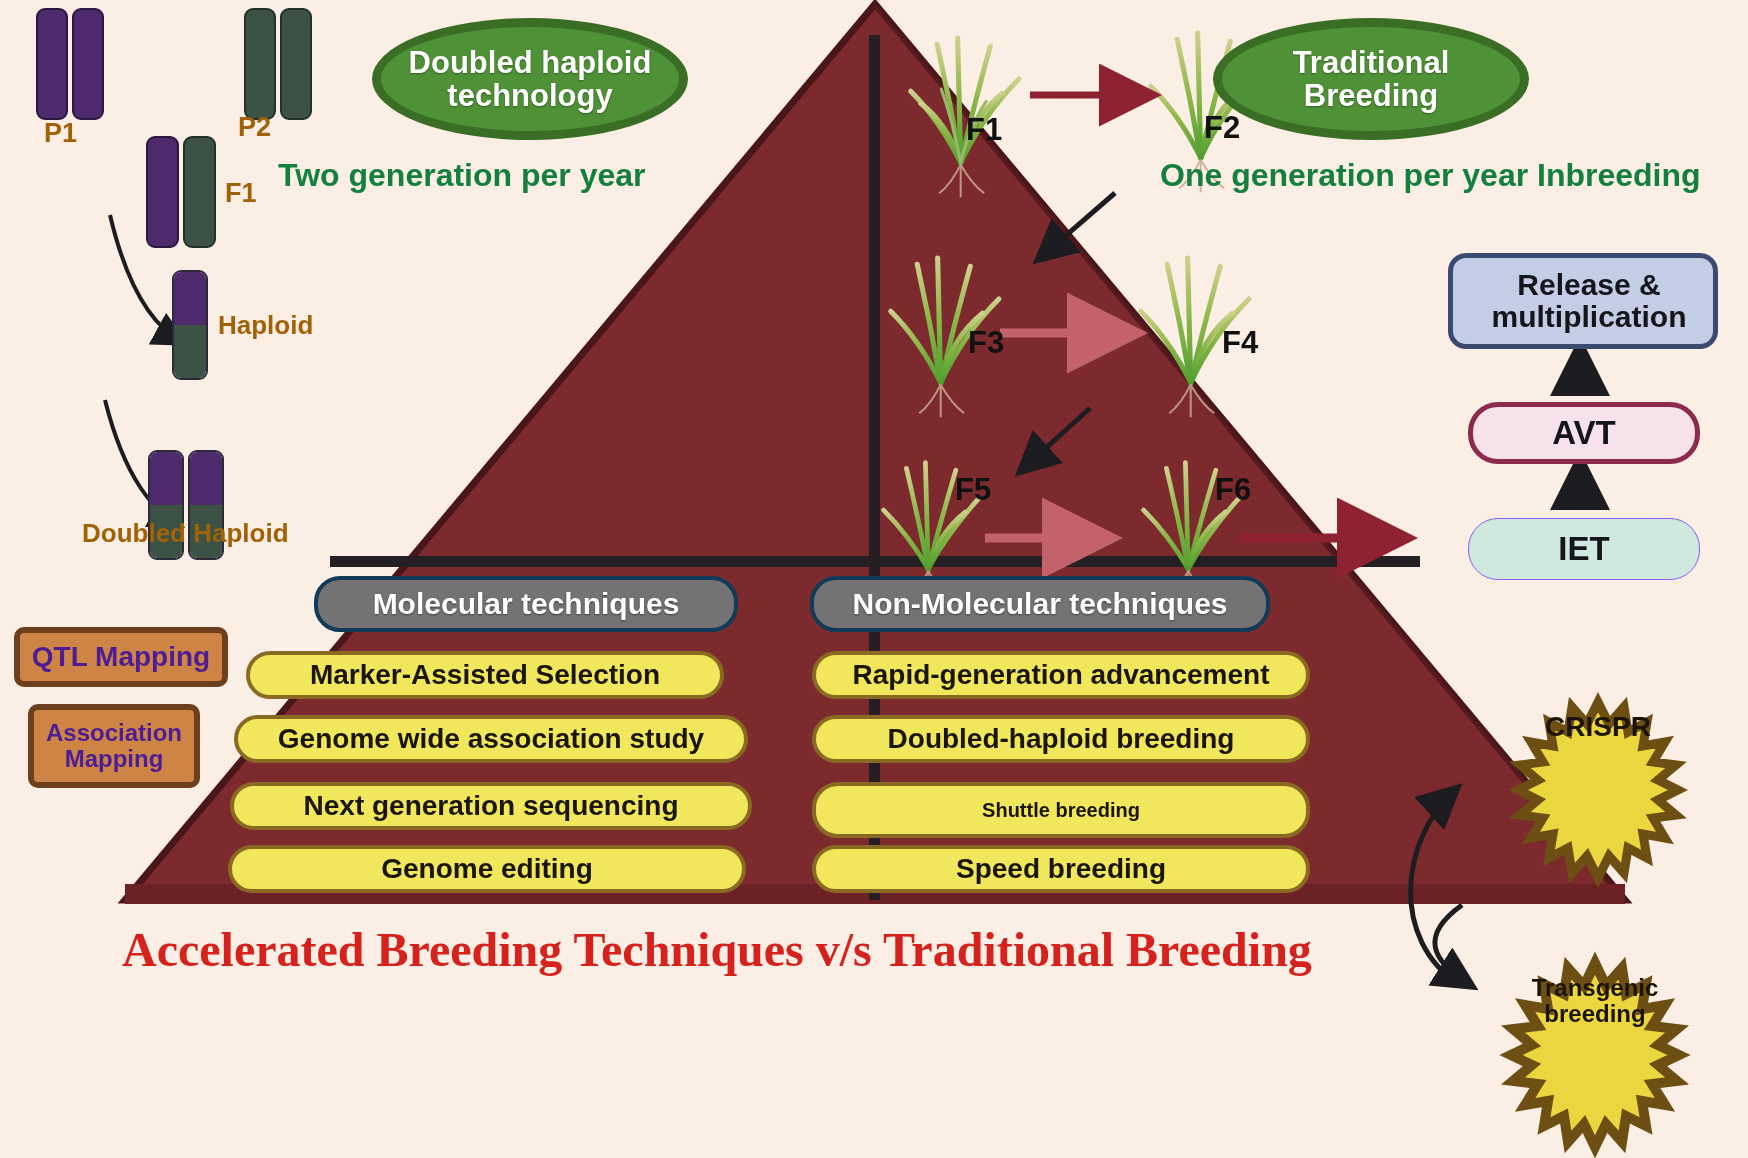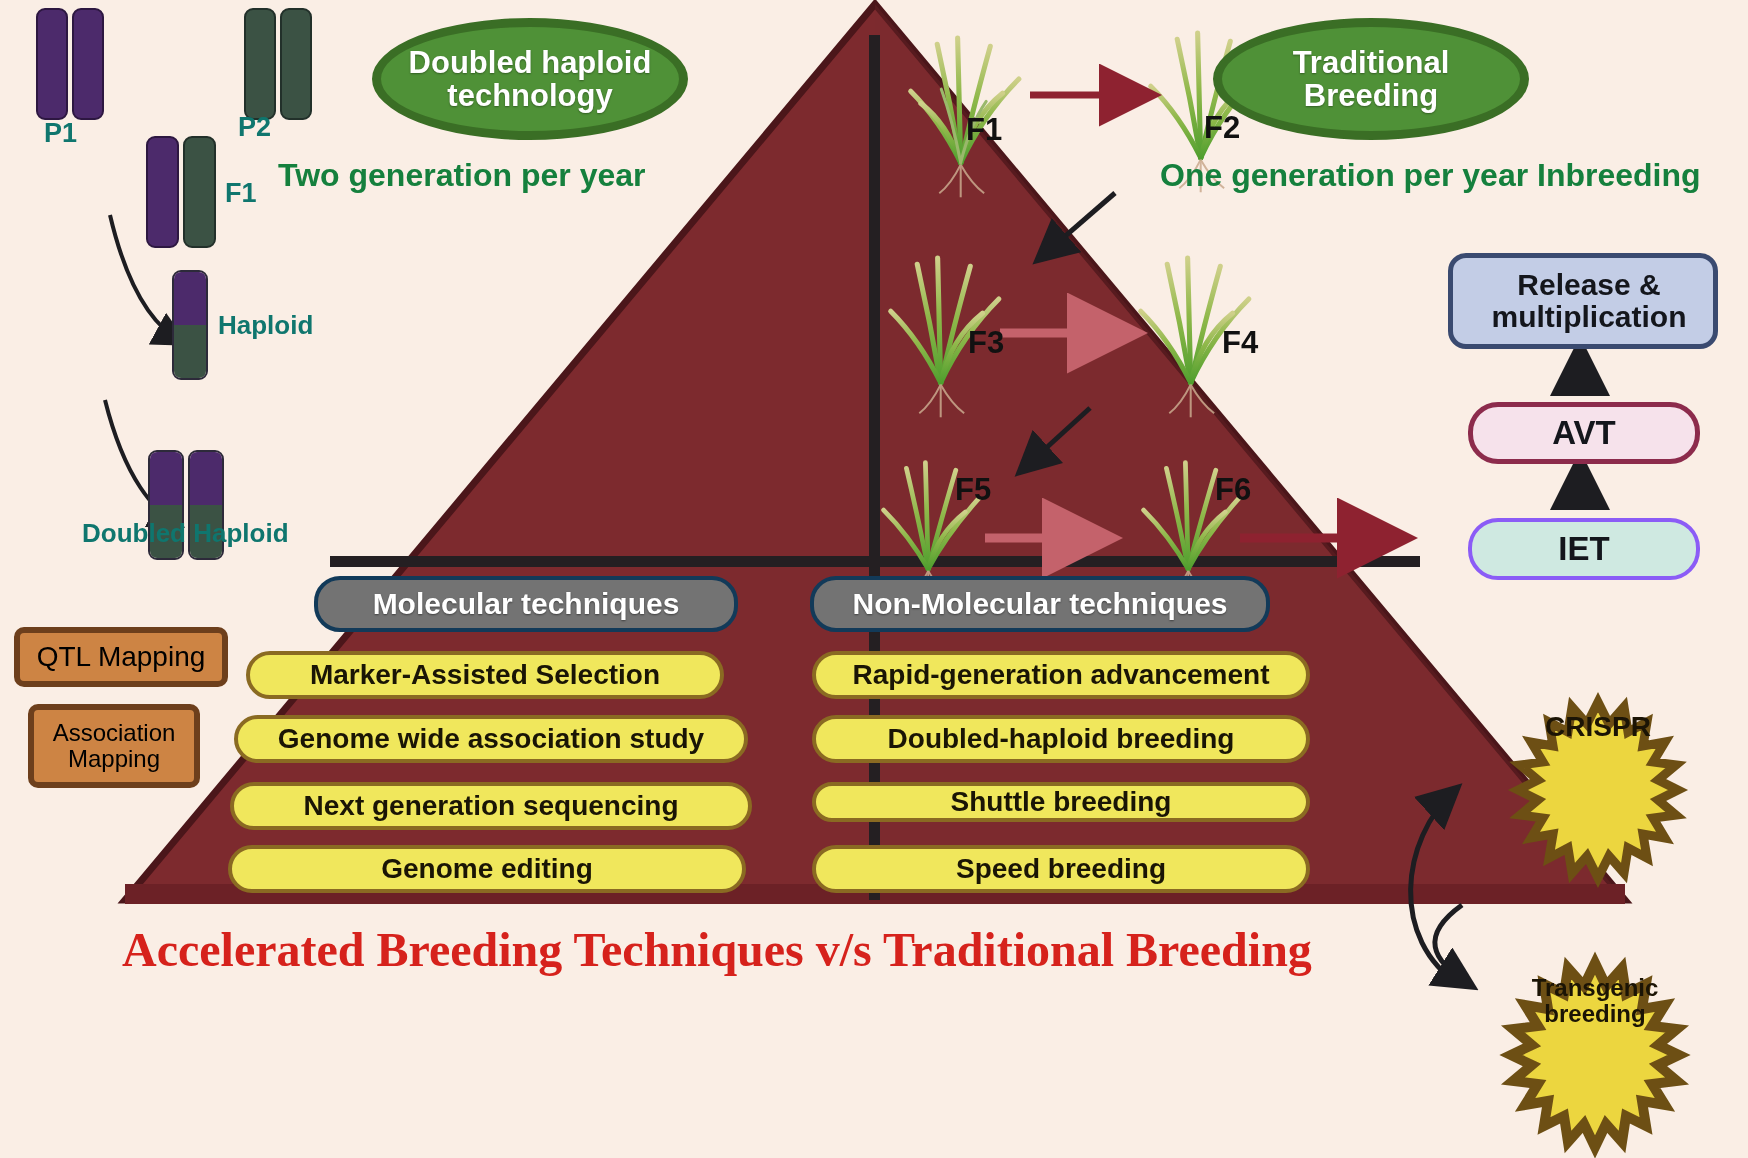--- a/index.html
+++ b/index.html
@@ -14,21 +14,21 @@
   .pyramid-svg{position:absolute;left:0;top:0;width:1748px;height:1158px;pointer-events:none;}
 
   
   .chrom{position:absolute;border-radius:9px;border:2px solid #2c1c3d;box-sizing:border-box;}
   .chrom.purple{background:#4c2a6b;border-color:#2d1741;}
   .chrom.green{background:#3b5244;border-color:#22302a;}
   .chrom.half{overflow:hidden;background:transparent;border-color:#2d2a3a;}
   .chrom.half .top{height:50%;background:#4c2a6b;}
   .chrom.half .bot{height:50%;background:#3b5244;}
 
-  .lbl{position:absolute;font-weight:bold;color:#0f766e;font-family:"Liberation Sans",sans-serif;}
+  .lbl{position:absolute;font-weight:bold;color:#a16207;font-family:"Liberation Sans",sans-serif;}
 
   
   .oval{
     position:absolute;display:flex;align-items:center;justify-content:center;
     text-align:center;border-radius:50%;
     background:#4f9137;border:9px solid #3a6e25;
     color:#fff;font-weight:bold;line-height:1.07;
     text-shadow:0 1px 2px rgba(0,0,0,.35);
     box-sizing:border-box;
   }
@@ -41,42 +41,42 @@
   .fgen{position:absolute;color:#111;font-weight:bold;font-size:31px;}
 
   
   .flowbox{
     position:absolute;display:flex;align-items:center;justify-content:center;
     text-align:center;box-sizing:border-box;border-radius:16px;
     font-weight:bold;color:#14161c;line-height:1.08;
   }
   .flow-release{background:#c3cde6;border:5px solid #3a4a70;border-radius:18px;padding-left:12px;}
   .flow-avt{background:#f6e2eb;border:5px solid #8c2b4c;border-radius:30px;}
-  .flow-iet{background:#cfe9e1;border:4px solid #8b5cf6;border-radius:30px;}
+  .flow-iet{background:#cfe9e1;border:1px solid #8b5cf6;border-radius:30px;}
 
   
   .bluehdr{
     position:absolute;display:flex;align-items:center;justify-content:center;
     background:#737373;border:4px solid #123a59;border-radius:26px;
     color:#fff;font-weight:bold;box-sizing:border-box;
     text-shadow:0 1px 2px rgba(0,0,0,.45);
   }
 
   
   .ypill{
     position:absolute;display:flex;align-items:center;justify-content:center;
     background:#f0e75c;border:4px solid #8a6a22;border-radius:26px;
     color:#1a1505;font-weight:bold;box-sizing:border-box;
   }
 
   
   .obox{
     position:absolute;display:flex;align-items:center;justify-content:center;
     text-align:center;background:#cd8444;border:6px solid #6d3f1c;border-radius:10px;
-    color:#000000;font-weight:normal;box-sizing:border-box;line-height:1.1;
+    color:#4c1d95;font-weight:bold;box-sizing:border-box;line-height:1.1;
   }
 
   
   .burst{position:absolute;}
   .burst .btxt{
     position:absolute;inset:0;display:flex;align-items:flex-start;justify-content:center;
     text-align:center;color:#1b1405;font-weight:bold;line-height:1.08;
   }
 
   
@@ -334,21 +334,21 @@
   <div class="ypill" style="left:228px;top:845px;width:518px;height:48px;font-size:28px;">
     <span>Genome editing</span>
   </div>
 
   <div class="ypill" style="left:812px;top:651px;width:498px;height:48px;font-size:28px;">
     <span>Rapid-generation advancement</span>
   </div>
   <div class="ypill" style="left:812px;top:715px;width:498px;height:48px;font-size:28px;">
     <span>Doubled-haploid breeding</span>
   </div>
-  <div class="ypill" style="left:812px;top:782px;width:498px;height:40px;font-size:28px;">
+  <div class="ypill" style="left:812px;top:782px;width:498px;height:56px;font-size:20px;">
     <span>Shuttle breeding</span>
   </div>
   <div class="ypill" style="left:812px;top:845px;width:498px;height:48px;font-size:28px;">
     <span>Speed breeding</span>
   </div>
 
   <div class="obox" style="left:14px;top:627px;width:214px;height:60px;font-size:28px;">
     <span>QTL Mapping</span>
   </div>
   <div class="obox" style="left:28px;top:704px;width:172px;height:84px;font-size:24px;">

